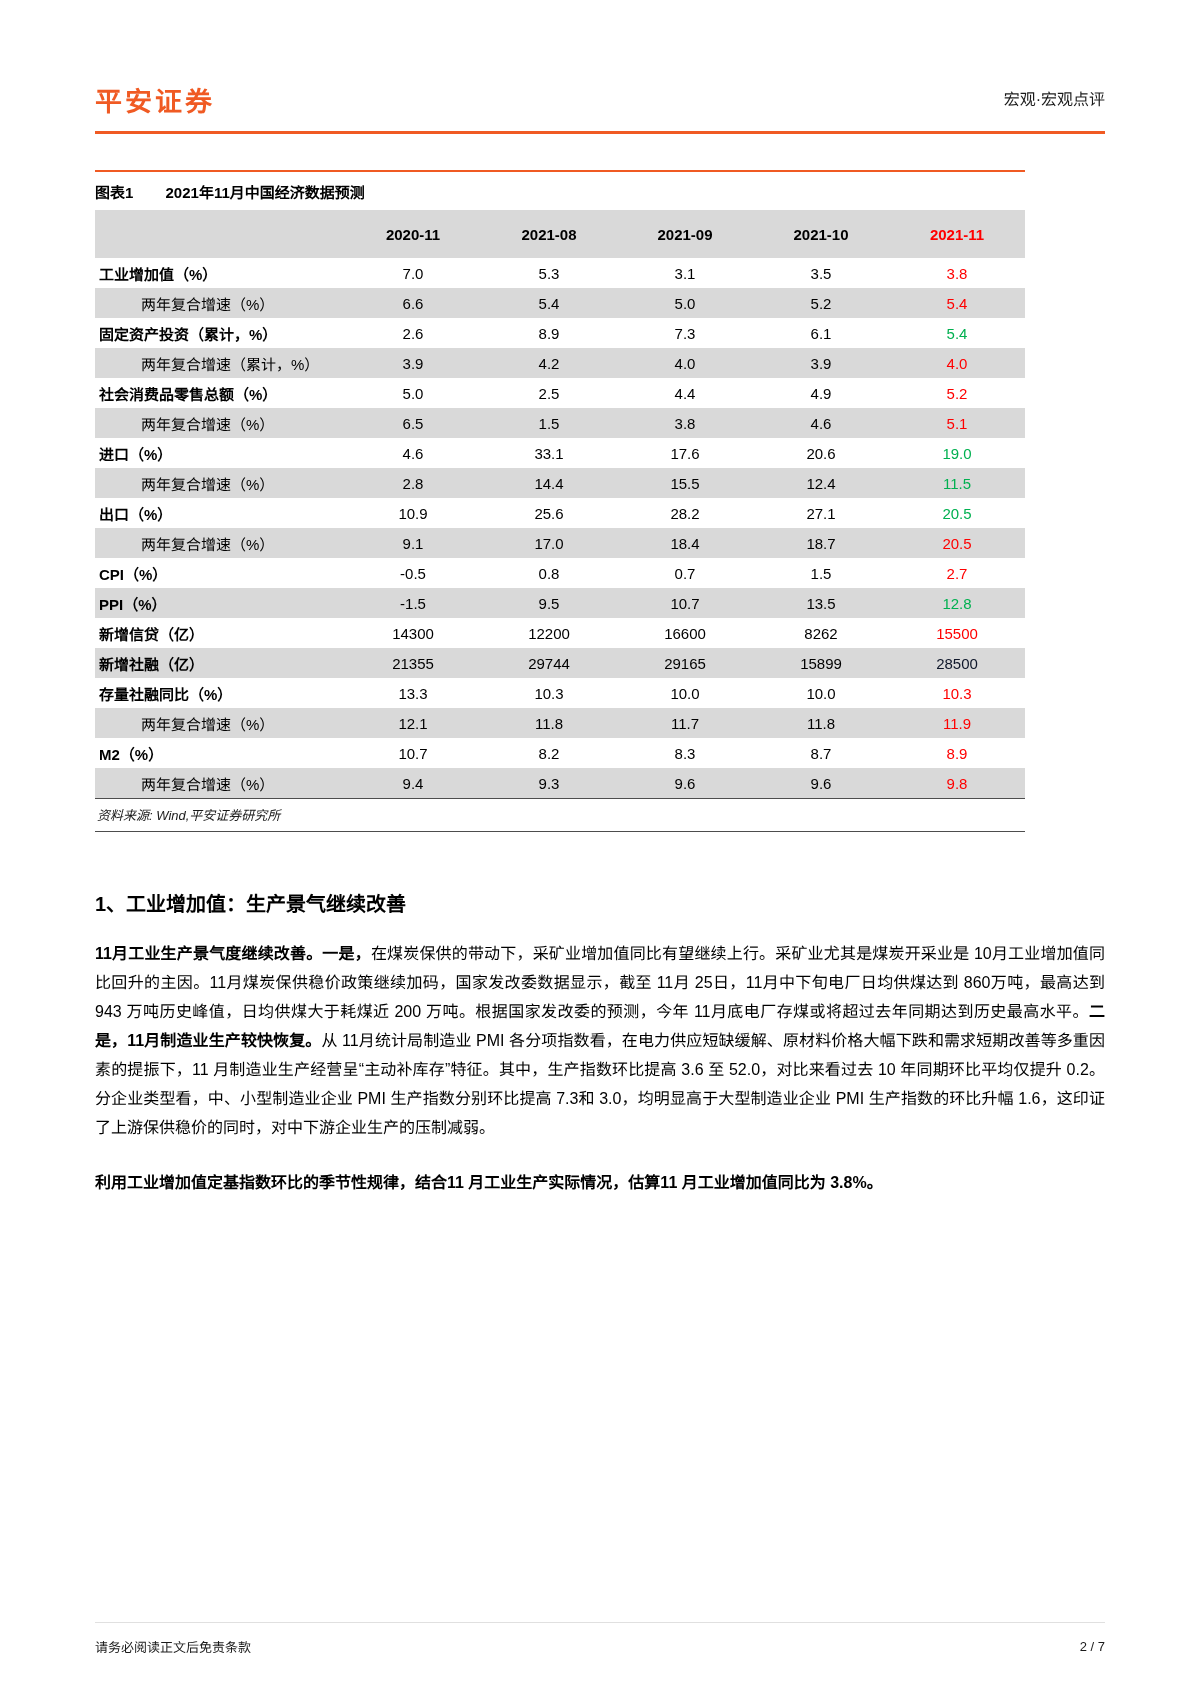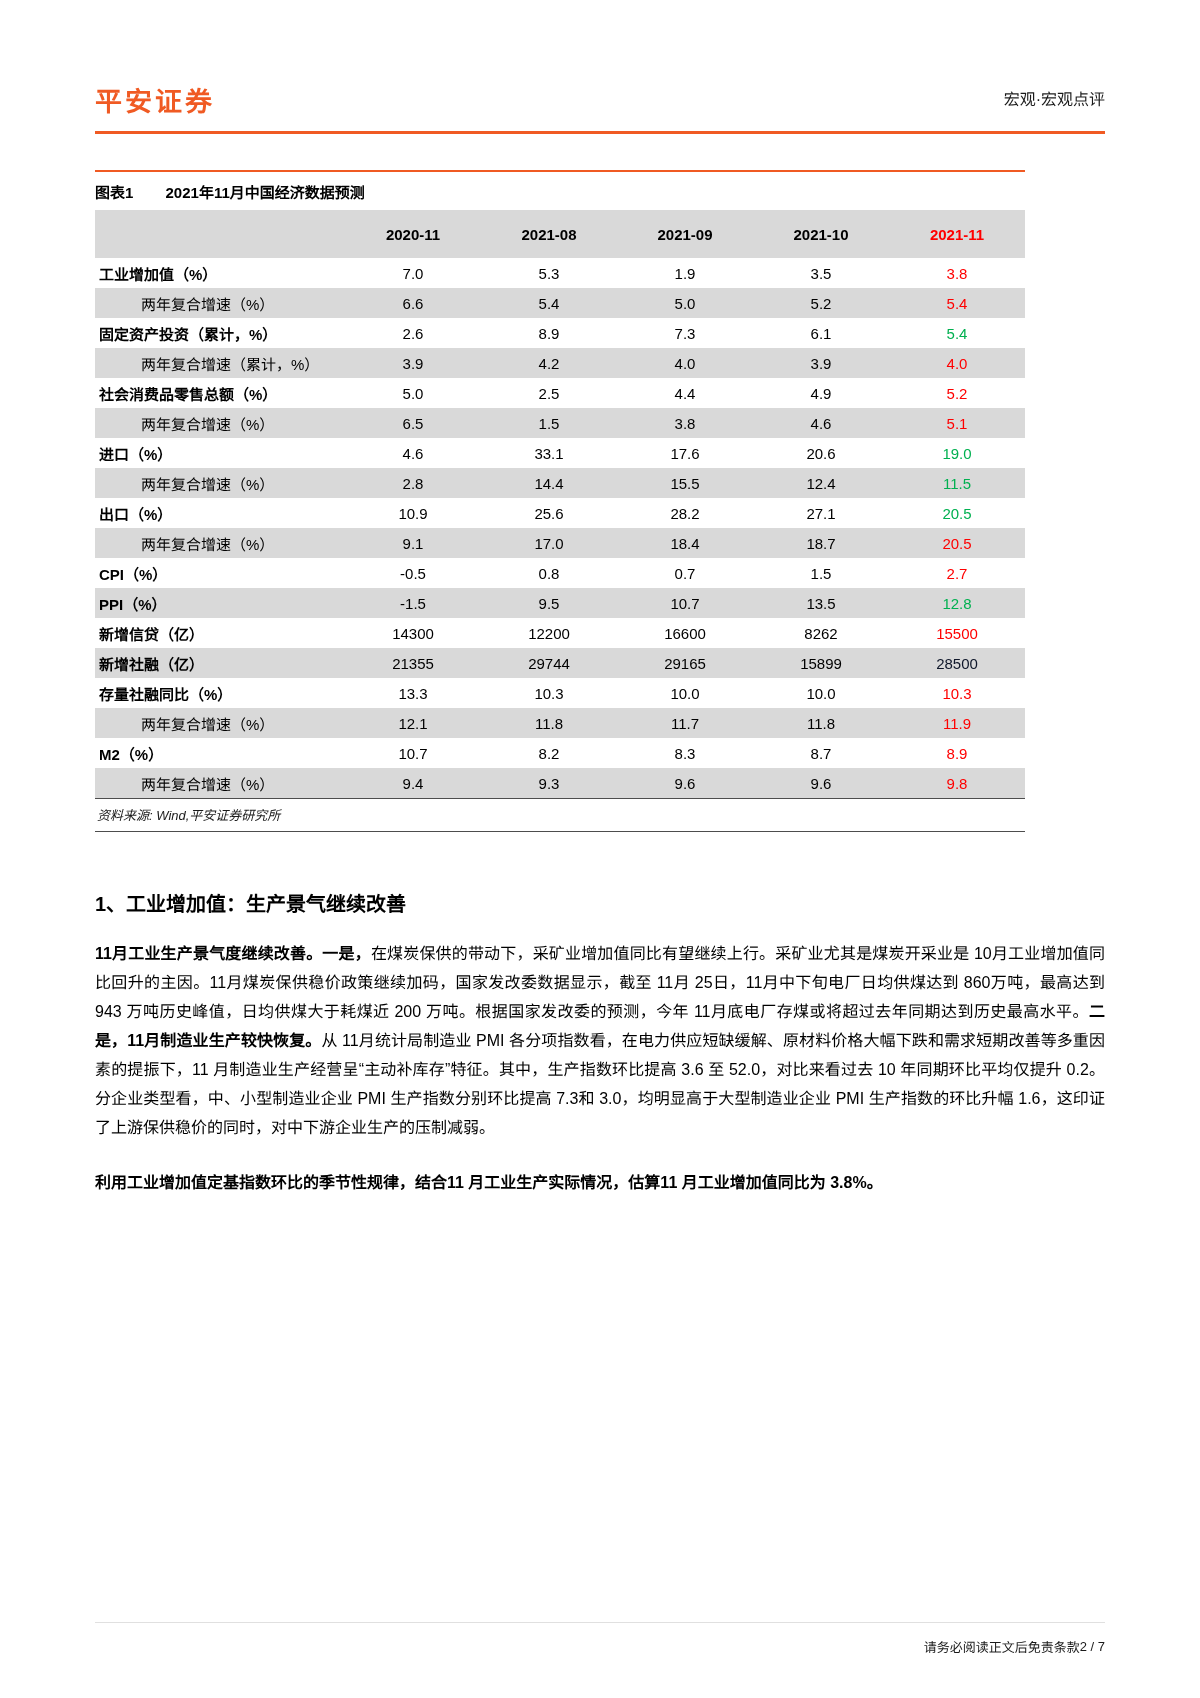--- a/index.html
+++ b/index.html
@@ -111,21 +111,21 @@
     color: #000;
   }
   .body-para.bold-para { font-weight: bold; margin-top: 26px; }
   
   .doc-footer {
     position: absolute;
     left: 95px;
     right: 95px;
     bottom: 42px;
     display: flex;
-    justify-content: flex-end;
+    justify-content: space-between;
     align-items: center;
     font-size: 13px;
     color: #1a1a1a;
     border-top: 1px solid #e0e0e0;
     padding-top: 14px;
   }
 </style>
 </head>
 <body>
 
@@ -160,21 +160,21 @@
             <th>2021-09</th>
             <th>2021-10</th>
             <th style="color: rgb(255, 0, 0);">2021-11</th>
           </tr>
       </thead>
       <tbody id="table-body">
           <tr>
             <td class="label">工业增加值（%）</td>
             <td class="val">7.0</td>
             <td class="val">5.3</td>
-            <td class="val">1.9</td>
+            <td class="val">3.1</td>
             <td class="val">3.5</td>
             <td class="val" style="color: rgb(255, 0, 0);">3.8</td>
           </tr>
           <tr class="shaded">
             <td class="label indent">两年复合增速（%）</td>
             <td class="val">6.6</td>
             <td class="val">5.4</td>
             <td class="val">5.0</td>
             <td class="val">5.2</td>
             <td class="val" style="color: rgb(255, 0, 0);">5.4</td>

